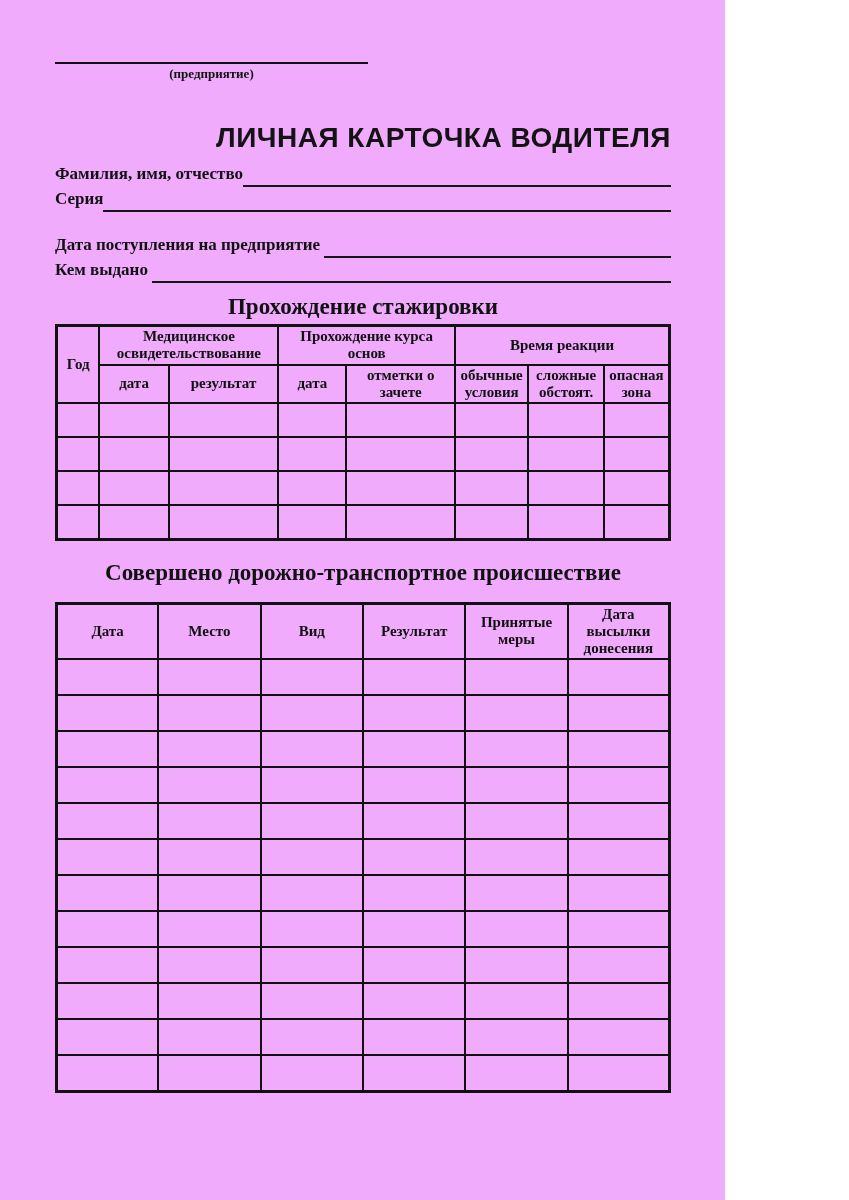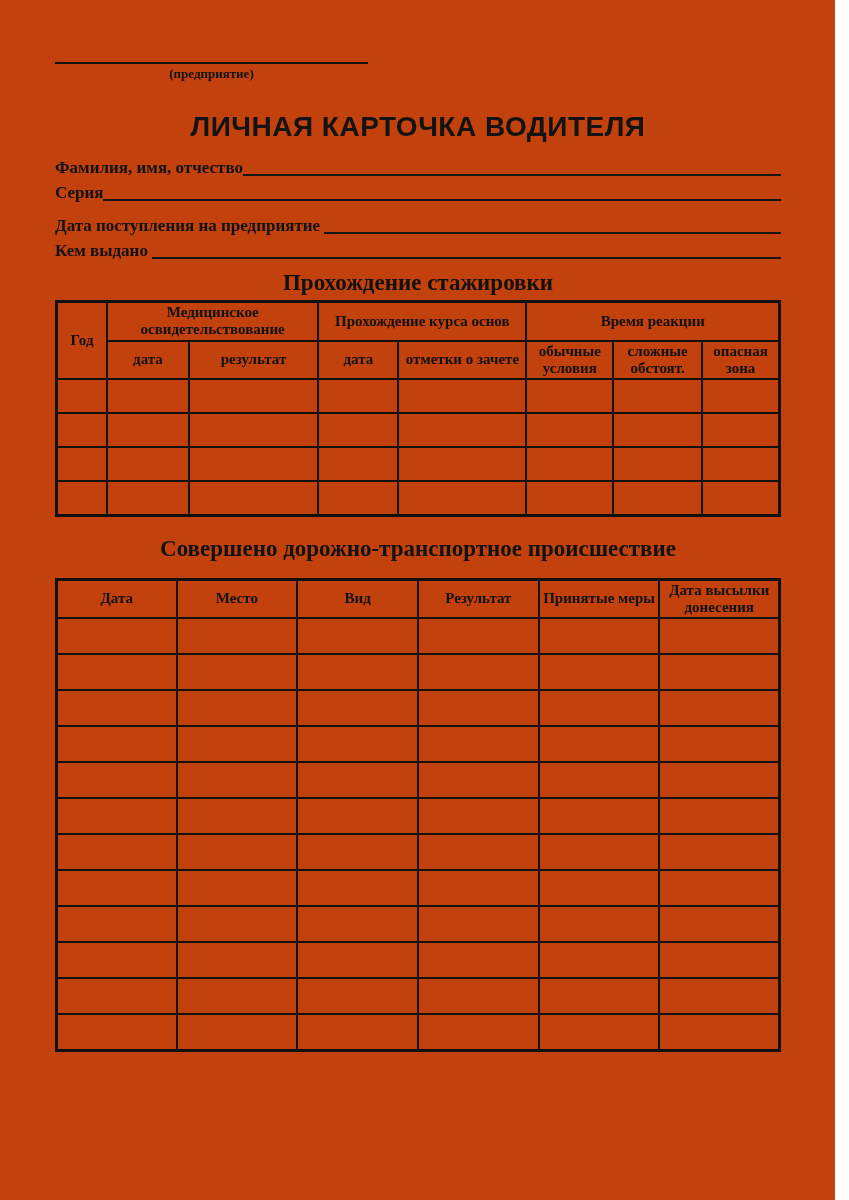--- a/index.html
+++ b/index.html
@@ -1,52 +1,51 @@
 <!DOCTYPE html>
 <html><head>
 <meta charset="utf-8">
 <style>
   html,body{margin:0;padding:0;background:#fff;}
   .page{
     position:relative;
-    width:835px;height:1200px;
+    width:725px;height:1200px;
     box-sizing:border-box;
     padding:0 54px 0 55px;
-    background:#c2410c;
+    background:#f0abfc;
     color:#111;
     font-family:"Liberation Serif", serif;
     overflow:hidden;
   }
   
   .ent-line{
     width:313px;height:0;
     border-top:2px solid #111;
     margin-top:62px;
   }
   .ent-caption{
     width:313px;
     text-align:center;
     font-size:13px;
     font-weight:bold;
     margin-top:2px;
   }
   
   .title{
-    margin:29px 0 10px 0;
-    text-align:center;
+    margin:40px 0 10px 0;
+    text-align:right;
     font-family:"Liberation Sans", sans-serif;
     font-weight:bold;
     font-size:28px;
     letter-spacing:.5px;
     color:#131313;
   }
   
   .frow{
     display:flex;
-    align-items:flex-end;
     height:25px;
     font-size:17px;
     font-weight:bold;
     white-space:nowrap;
   }
   .line{
     flex:1;
     border-bottom:2px solid #161616;
     margin-bottom:2px;
     margin-left:4px;
@@ -54,21 +53,21 @@
   }
   .line.nogap{margin-left:0;}
   .line.gray{border-bottom-color:#8a8a8a;}
   .left-group{
     display:flex;
     align-items:flex-end;
     width:423px;
     flex:0 0 423px;
   }
   .left-group .line{margin-right:8px;}
-  .gap-top{margin-top:8px;font-family:Liberation Serif, serif;}
+  .gap-top{margin-top:21px;font-family:Liberation Serif, serif;}
   
   .section-title{
     text-align:center;
     font-size:23px;
     font-weight:bold;
     margin-top:9px;
     margin-bottom:4px;
   }
   .section-title.second{margin-top:19px;margin-bottom:16px;}
   

